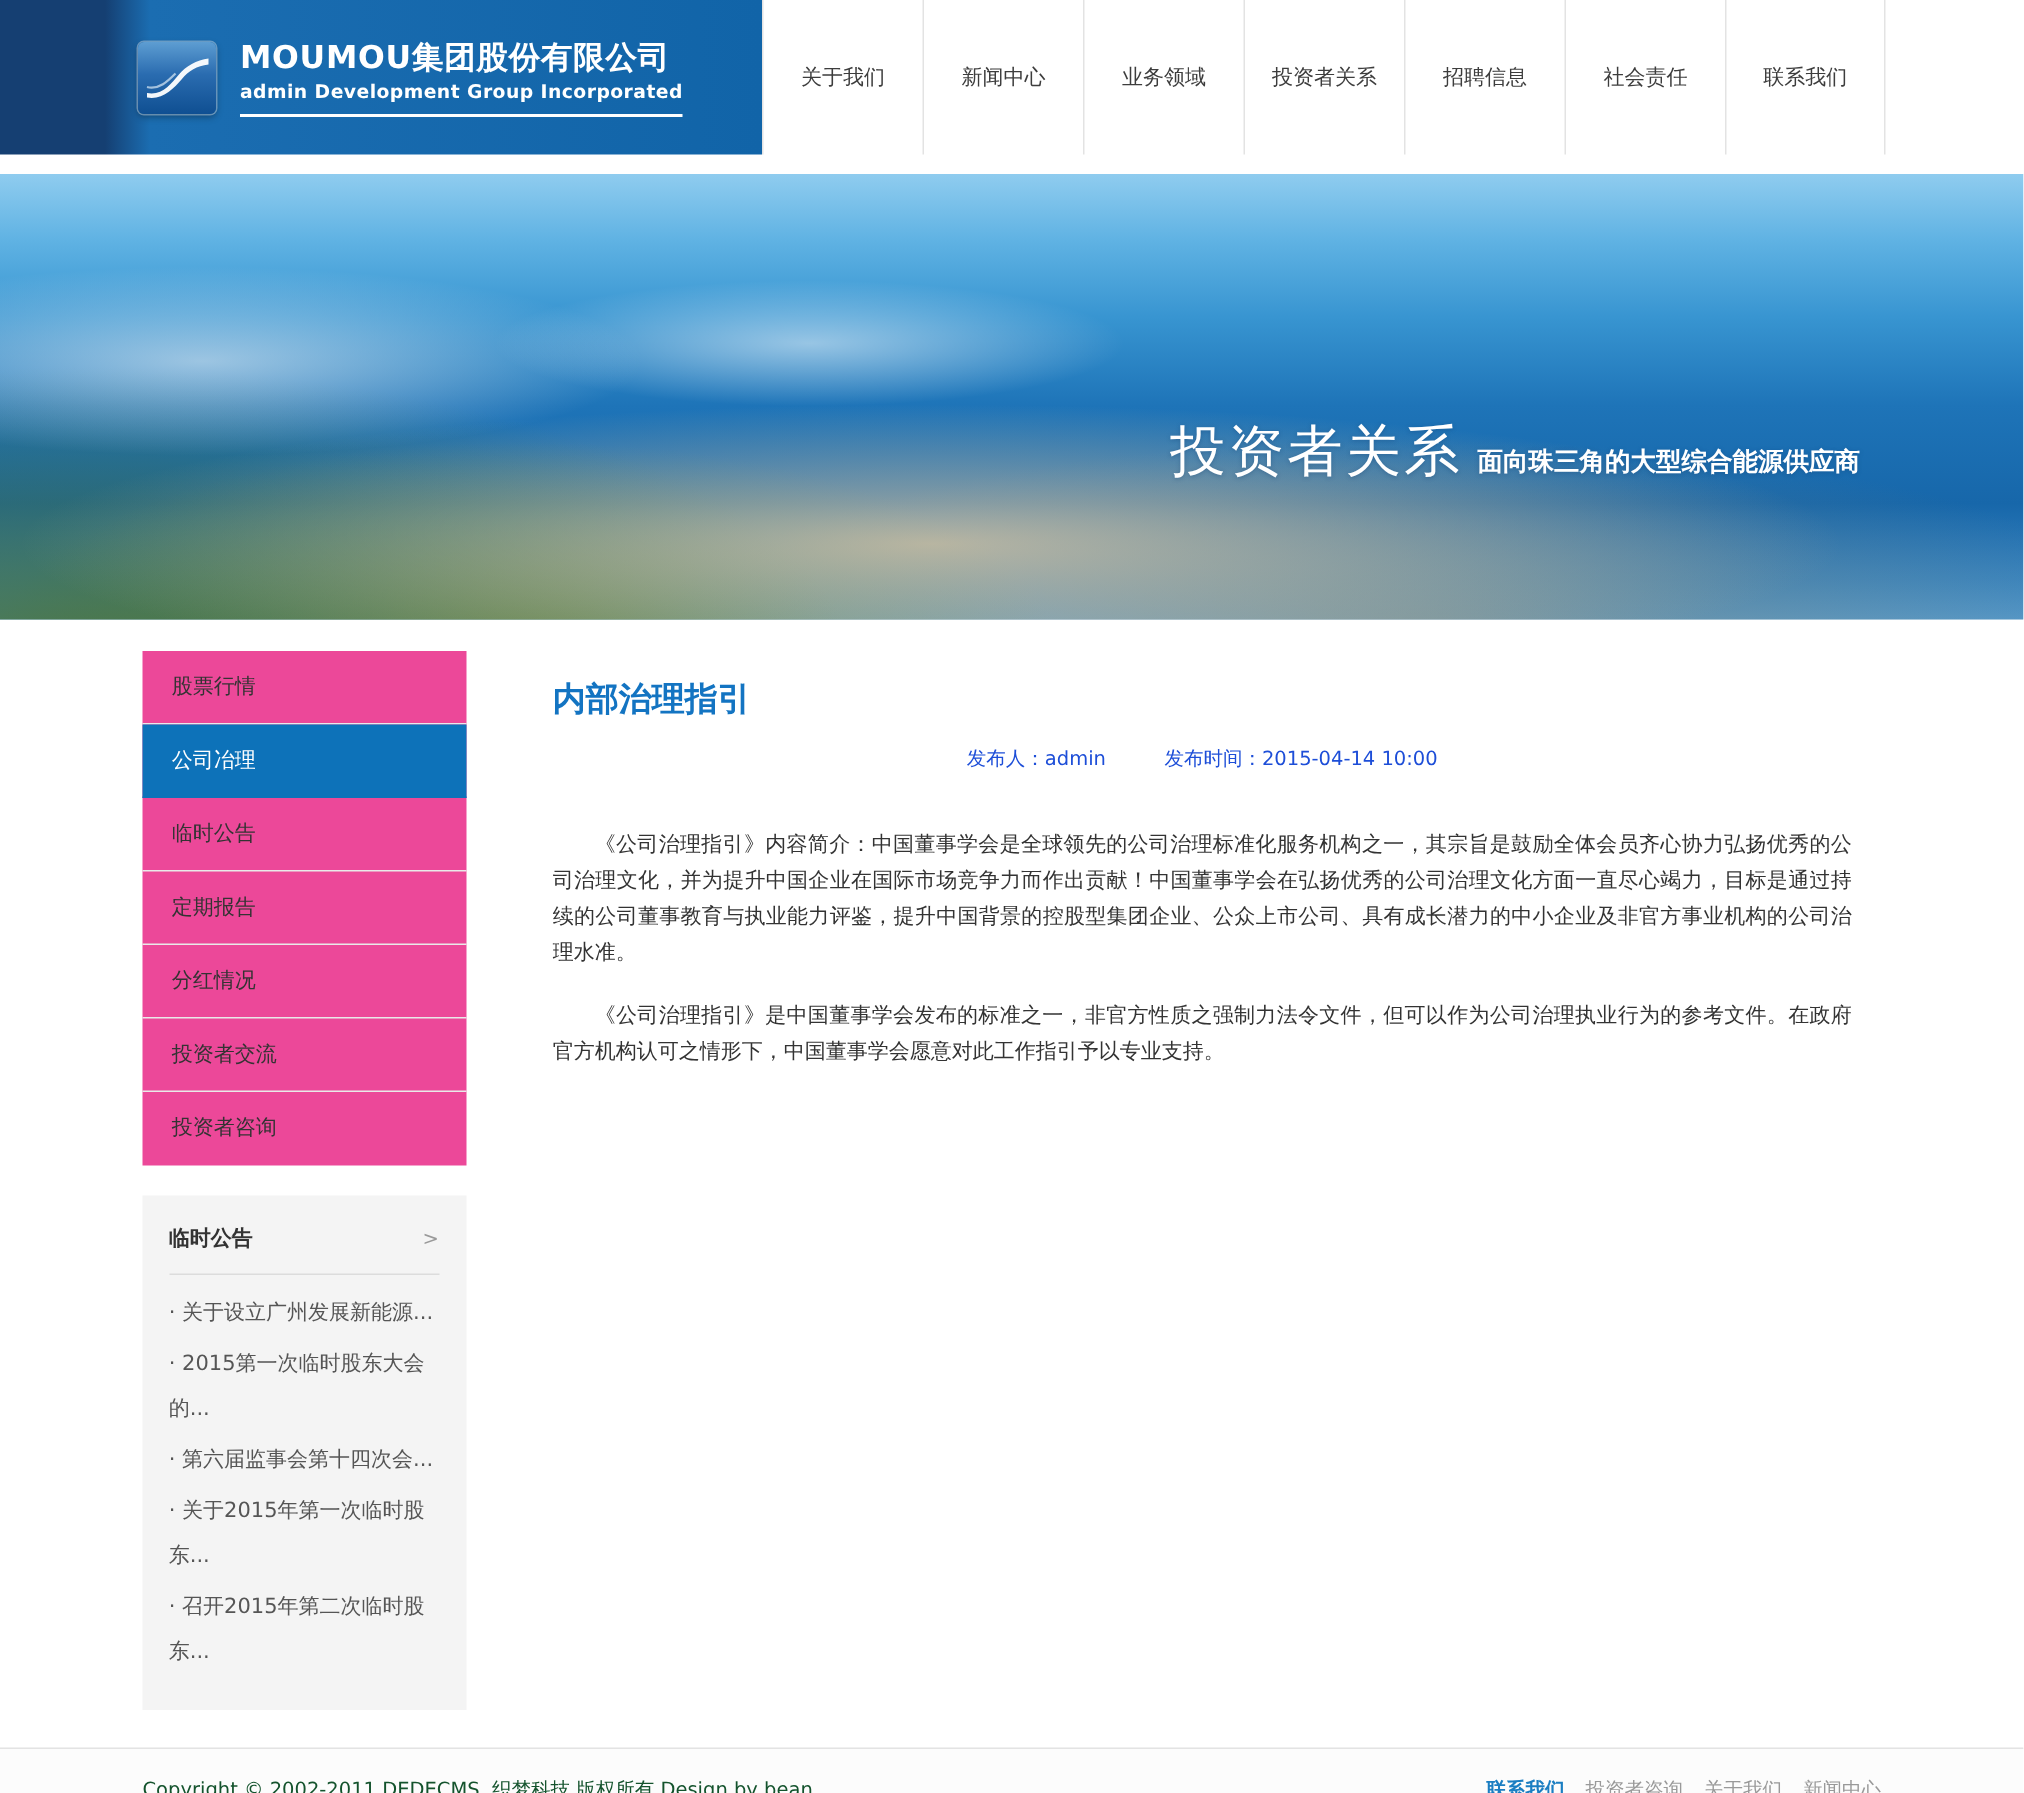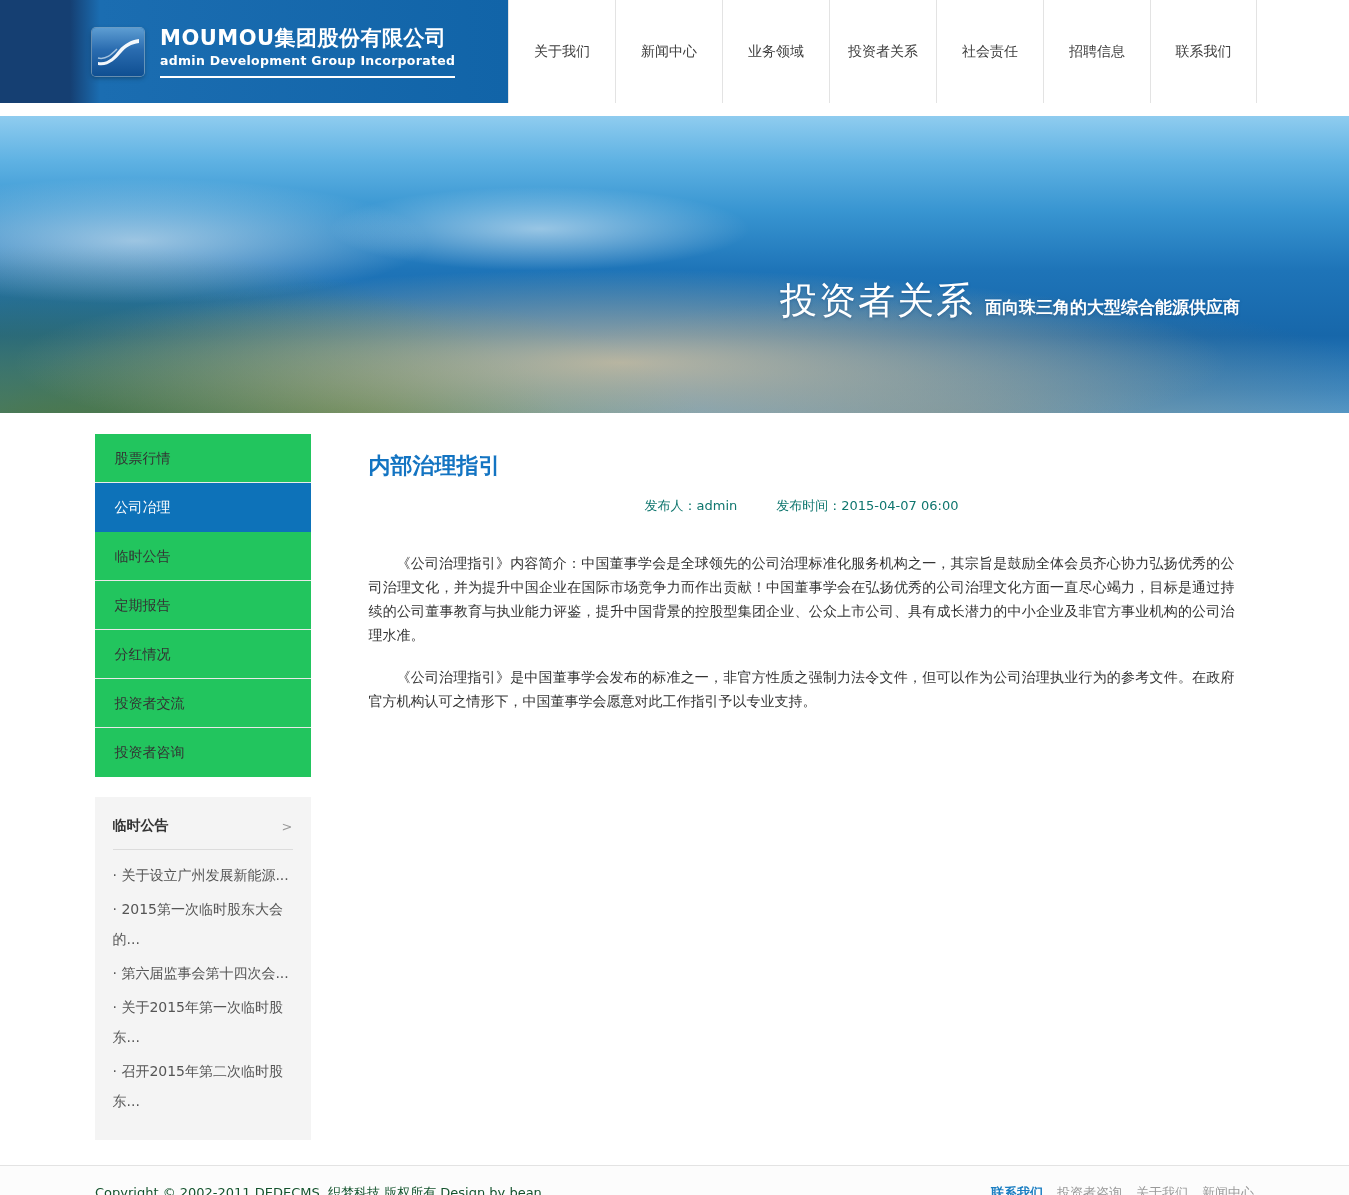--- a/index.html
+++ b/index.html
@@ -47,38 +47,38 @@
     display: flex; align-items: baseline; gap: 10px; color: #ffffff;
     text-shadow: 0 1px 3px rgba(20,60,110,0.35); white-space: nowrap;
   }
   .hero-title { font-size: 37px; font-weight: normal; letter-spacing: 2px; }
   .hero-sub { font-size: 17px; font-weight: bold; }
 
   
   .container { width: 1160px; margin: 0 auto; padding-top: 21px; display: flex; align-items: flex-start; }
 
   .sidebar { width: 216px; flex: 0 0 216px; }
-  .side-menu { background: #22c55e; }
+  .side-menu { background: #ec4899; }
   .side-menu .menu-item {
     height: 49px; line-height: 49px; padding-left: 20px; font-size: 14px; color: #333;
     border-bottom: 1px solid #e9e9e9; cursor: pointer;
   }
   .side-menu .menu-item:last-child { border-bottom: none; }
   .side-menu .menu-item.active { background: #0d72b9; color: #ffffff; border-bottom-color: #0d72b9; }
 
   .notice-box { background: #f4f4f4; margin-top: 20px; padding: 20px 18px 24px 18px; }
   .notice-head { display: flex; align-items: center; justify-content: space-between; }
   .notice-title { font-size: 14px; font-weight: bold; color: #333; }
   .notice-more { font-size: 13px; color: #999; cursor: pointer; }
   .notice-divider { border: none; border-top: 1px solid #dcdcdc; margin: 14px 0 10px 0; }
   .notice-item { font-size: 14px; color: #555; line-height: 30px; margin-top: 4px; cursor: pointer; }
 
   .article { flex: 1; padding: 6px 20px 0 58px; }
   .article-title { text-align: left; font-size: 22px; font-weight: bold; color: #1374c2; margin-top: 11px; }
-  .article-meta { display: flex; justify-content: center; gap: 39px; margin-top: 16px; font-size: 13px; color: #0f766e; }
+  .article-meta { display: flex; justify-content: center; gap: 39px; margin-top: 16px; font-size: 13px; color: #1d4ed8; }
   .article-body { margin-top: 36px; }
   .article-body p {
     font-size: 14px; color: #333; line-height: 24px; text-indent: 2em; text-align: justify; margin-bottom: 18px;
   }
 
   
   .site-footer {
     margin-top: 25px; border-top: 1px solid #e3e3e3; background: #fcfcfc;
     height: 55px; display: flex; align-items: center; justify-content: space-between;
     padding: 0 95px;
@@ -102,22 +102,22 @@
     <div class="logo-text">
       <div class="logo-title">MOUMOU集团股份有限公司</div>
       <div class="logo-sub">admin Development Group Incorporated</div>
     </div>
   </div>
   <nav class="main-nav">
     <div class="nav-item">关于我们</div>
     <div class="nav-item">新闻中心</div>
     <div class="nav-item">业务领域</div>
     <div class="nav-item">投资者关系</div>
+    <div class="nav-item">招聘信息</div>
     <div class="nav-item">社会责任</div>
-    <div class="nav-item">招聘信息</div>
     <div class="nav-item">联系我们</div>
   </nav>
 </header>
 
 <div class="hero">
   <div class="hero-caption">
     <span class="hero-title">投资者关系</span>
     <span class="hero-sub">面向珠三角的大型综合能源供应商</span>
   </div>
 </div>
@@ -146,21 +146,21 @@
       <div class="notice-item">· 第六届监事会第十四次会...</div>
       <div class="notice-item">· 关于2015年第一次临时股东...</div>
       <div class="notice-item">· 召开2015年第二次临时股东...</div>
     </div>
   </aside>
 
   <article class="article">
     <h2 class="article-title">内部治理指引</h2>
     <div class="article-meta">
       <span>发布人：admin</span>
-      <span>发布时间：2015-04-07 06:00</span>
+      <span>发布时间：2015-04-14 10:00</span>
     </div>
     <div class="article-body">
       <p>《公司治理指引》内容简介：中国董事学会是全球领先的公司治理标准化服务机构之一，其宗旨是鼓励全体会员齐心协力弘扬优秀的公司治理文化，并为提升中国企业在国际市场竞争力而作出贡献！中国董事学会在弘扬优秀的公司治理文化方面一直尽心竭力，目标是通过持续的公司董事教育与执业能力评鉴，提升中国背景的控股型集团企业、公众上市公司、具有成长潜力的中小企业及非官方事业机构的公司治理水准。</p>
       <p>《公司治理指引》是中国董事学会发布的标准之一，非官方性质之强制力法令文件，但可以作为公司治理执业行为的参考文件。在政府官方机构认可之情形下，中国董事学会愿意对此工作指引予以专业支持。</p>
     </div>
   </article>
 
 </div>
 
 <footer class="site-footer">

